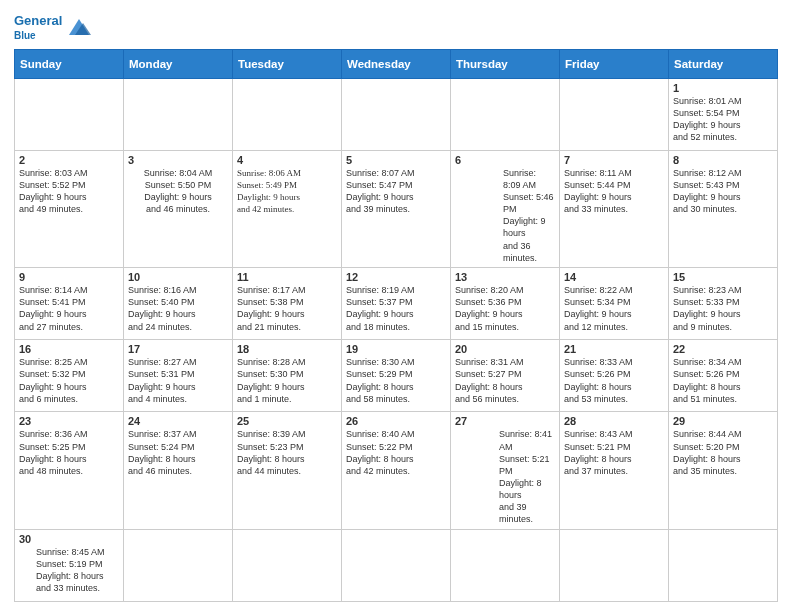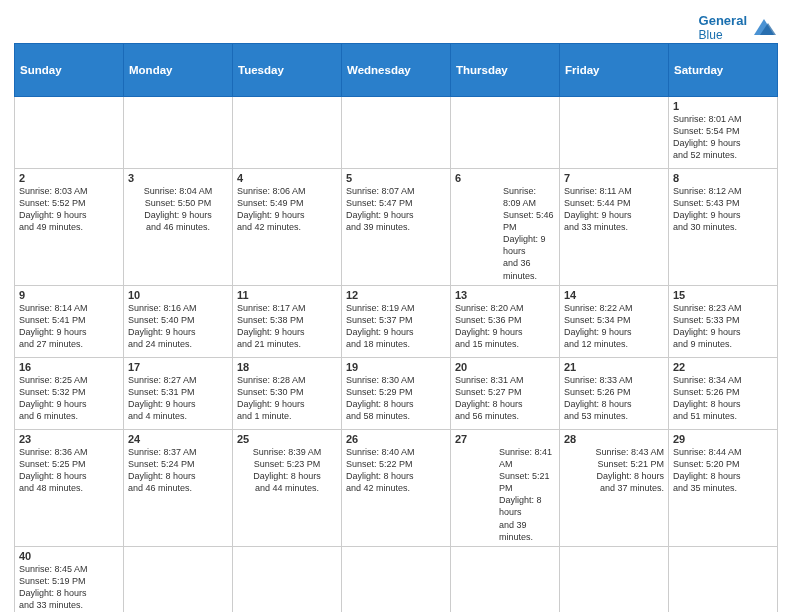--- a/index.html
+++ b/index.html
@@ -13,21 +13,22 @@
     .page {
       width: 792px;
       height: 612px;
       padding: 10px 14px 10px 14px;
       display: flex;
       flex-direction: column;
     }
     .header {
       display: flex;
       align-items: flex-start;
-      justify-content: flex-end;
+      justify-content: flex-start;
+      margin-bottom: 6px;
     }
     .logo {
       display: flex;
       align-items: center;
       margin-top: 4px;
     }
     .logo-text {
       font-size: 13px;
       color: #555;
       line-height: 1.1;
@@ -58,21 +59,21 @@
       width: 100%;
       border-collapse: collapse;
       flex: 1;
       table-layout: fixed;
     }
     .calendar thead th {
       background: #2a7fcb;
       color: #fff;
       font-size: 11.5px;
       font-weight: bold;
-      padding: 20px 5px;
+      padding: 8px 5px;
       text-align: left;
       border: 1px solid #1a6ab8;
     }
     .calendar tbody td {
       border: 1px solid #ccc;
       vertical-align: top;
       padding: 3px 4px;
       font-size: 9.2px;
       color: #333;
       height: 72px;
@@ -101,21 +102,21 @@
 <body>
 
 <div class="page">
   <div class="header">
     <div class="logo">
       <div>
         <div class="logo-text">
           <span>General</span>
         </div>
         <div class="logo-text">
-          <span style="color:#1a6faf;font-weight:normal;font-size:12px;">Blue</span>
+          <span style="color:#1a6faf;font-weight:bold;font-size:10px;">Blue</span>
         </div>
       </div>
       <svg class="logo-icon" viewBox="0 0 28 22">
         <polygon points="4,18 14,2 24,18" fill="#2a7fcb" opacity="0.85"></polygon>
         <polygon points="10,18 18,6 26,18" fill="#1a5fa0" opacity="0.7"></polygon>
       </svg>
     </div>
     <div class="title-block">
       <div class="month-title"></div>
       <div class="subtitle"></div>
@@ -160,21 +161,21 @@
           </td>
           <td>
             <span class="day-num">3</span>
             <div class="day-info" style="white-space: pre-line; text-align: center;">Sunrise: 8:04 AM
 Sunset: 5:50 PM
 Daylight: 9 hours
 and 46 minutes.</div>
           </td>
           <td>
             <span class="day-num">4</span>
-            <div class="day-info" style="white-space: pre-line;">Sunrise: 8:06 AM
+            <div class="day-info" style="white-space: pre-line; font-family: Liberation Serif, serif;">Sunrise: 8:06 AM
 Sunset: 5:49 PM
 Daylight: 9 hours
 and 42 minutes.</div>
           </td>
           <td>
             <span class="day-num">5</span>
             <div class="day-info" style="white-space: pre-line;">Sunrise: 8:07 AM
 Sunset: 5:47 PM
 Daylight: 9 hours
 and 39 minutes.</div>
@@ -313,58 +314,58 @@
           </td>
           <td>
             <span class="day-num">24</span>
             <div class="day-info" style="white-space: pre-line;">Sunrise: 8:37 AM
 Sunset: 5:24 PM
 Daylight: 8 hours
 and 46 minutes.</div>
           </td>
           <td>
             <span class="day-num">25</span>
-            <div class="day-info" style="white-space: pre-line; text-align: center;">Sunrise: 8:39 AM
+            <div class="day-info" style="white-space: pre-line;">Sunrise: 8:39 AM
 Sunset: 5:23 PM
 Daylight: 8 hours
 and 44 minutes.</div>
           </td>
           <td>
             <span class="day-num">26</span>
             <div class="day-info" style="white-space: pre-line;">Sunrise: 8:40 AM
 Sunset: 5:22 PM
 Daylight: 8 hours
 and 42 minutes.</div>
           </td>
           <td>
             <span class="day-num">27</span>
             <div class="day-info" style="white-space: pre-line; margin-left: 44px;">Sunrise: 8:41 AM
 Sunset: 5:21 PM
 Daylight: 8 hours
 and 39 minutes.</div>
           </td>
           <td>
             <span class="day-num">28</span>
-            <div class="day-info" style="white-space: pre-line; text-align: right;">Sunrise: 8:43 AM
+            <div class="day-info" style="white-space: pre-line;">Sunrise: 8:43 AM
 Sunset: 5:21 PM
 Daylight: 8 hours
 and 37 minutes.</div>
           </td>
           <td>
             <span class="day-num">29</span>
             <div class="day-info" style="white-space: pre-line;">Sunrise: 8:44 AM
 Sunset: 5:20 PM
 Daylight: 8 hours
 and 35 minutes.</div>
           </td>
         </tr>
         <tr class="last-row">
           <td>
-            <span class="day-num">40</span>
-            <div class="day-info" style="white-space: pre-line;">Sunrise: 8:45 AM
+            <span class="day-num">30</span>
+            <div class="day-info" style="white-space: pre-line; margin-left: 17px;">Sunrise: 8:45 AM
 Sunset: 5:19 PM
 Daylight: 8 hours
 and 33 minutes.</div>
           </td>
           <td class="empty-cell"></td>
           <td class="empty-cell"></td>
           <td class="empty-cell"></td>
           <td class="empty-cell"></td>
           <td class="empty-cell"></td>
           <td class="empty-cell"></td>

